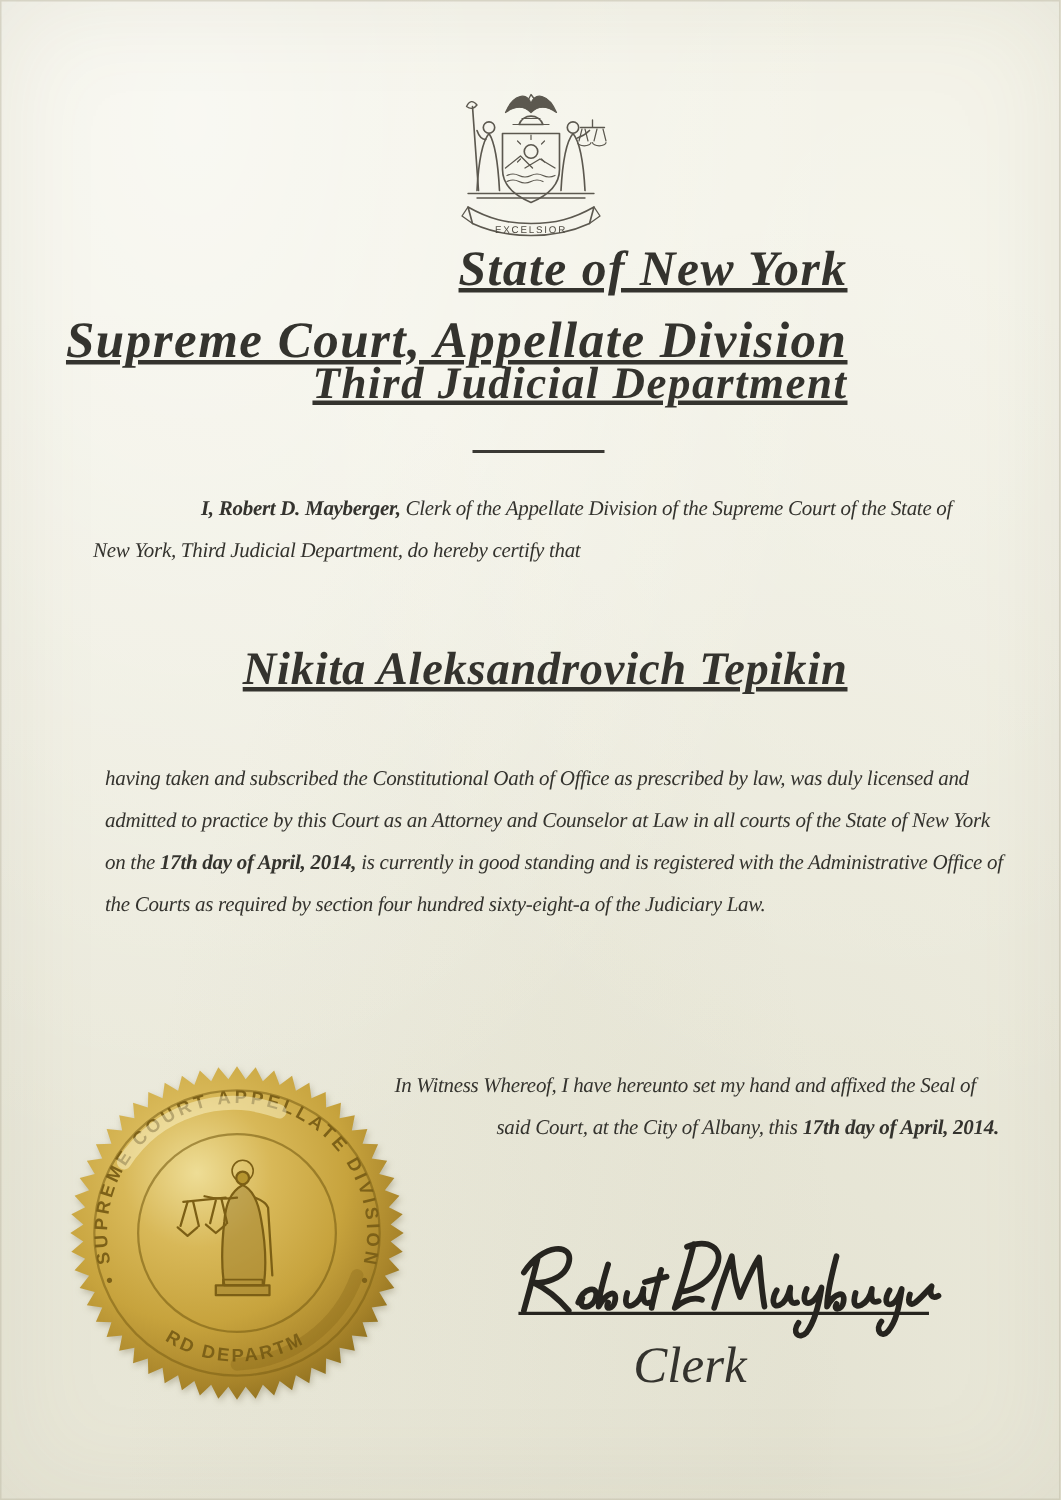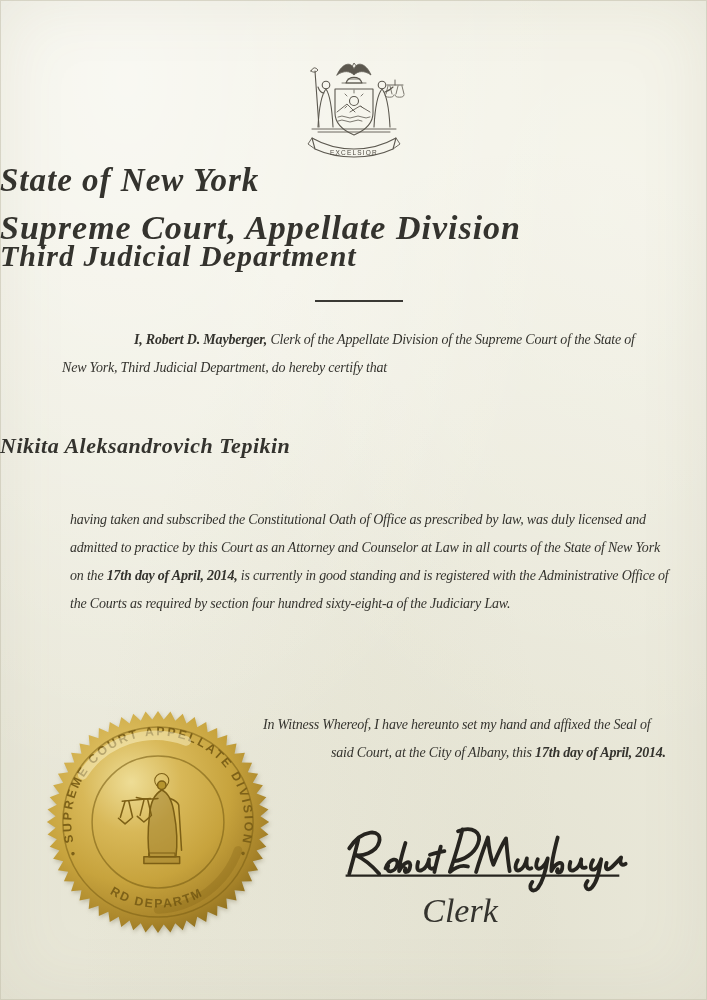--- a/index.html
+++ b/index.html
@@ -11,29 +11,29 @@
       radial-gradient(ellipse at 18% 8%, rgba(255,255,255,.55), rgba(255,255,255,0) 55%),
       radial-gradient(ellipse at 85% 20%, rgba(255,255,255,.30), rgba(255,255,255,0) 50%),
       radial-gradient(ellipse at 75% 95%, rgba(170,166,135,.18), rgba(170,166,135,0) 60%),
       radial-gradient(ellipse at 10% 90%, rgba(170,166,135,.14), rgba(170,166,135,0) 55%);
     box-shadow: inset 0 0 0 1px rgba(195,192,172,.55), inset 0 0 70px rgba(125,120,90,.10);
     font-family:"Liberation Serif", serif;
     font-style:italic;
     color:#34332e;
   }
   .abs{position:absolute;}
-  .centered{left:0;width:565px;text-align:left;}
+  .centered{left:0;width:565px;text-align:right;text-decoration:underline;}
   .title-line{font-weight:bold;letter-spacing:1px;}
   .t1{top:163px;font-size:33px;line-height:34px;}
   .t2{top:211px;font-size:34px;line-height:34px;}
   .t3{top:239px;font-size:30px;line-height:34px;}
   .rule{top:300px;left:315px;width:88px;height:2px;background:#3a3934;}
   .bodytext{font-size:14px;line-height:28px;letter-spacing:-0.2px;}
   .intro{top:312px;left:62px;width:590px;text-indent:72px;}
-  .name{top:425px;font-size:22px;line-height:42px;font-weight:bold;letter-spacing:.5px;}
+  .name{top:425px;font-size:31px;line-height:42px;font-weight:bold;letter-spacing:.5px;}
   .main{top:492px;left:70px;width:606px;}
   .witness{top:677px;left:263px;width:342px;padding-left:68px;text-indent:-68px;margin-top:34px;}
   .b{font-weight:bold;}
   .arms{left:278px;top:56px;width:152px;height:110px;}
   .seal{left:45px;top:709px;width:226px;height:226px;filter:drop-shadow(1px 2px 2px rgba(95,85,45,.30));}
   .sig{left:342px;top:818px;width:290px;height:78px;}
   .clerk{left:330px;top:896px;width:260px;text-align:center;font-size:34px;line-height:30px;}
 </style>
 </head>
 <body>

